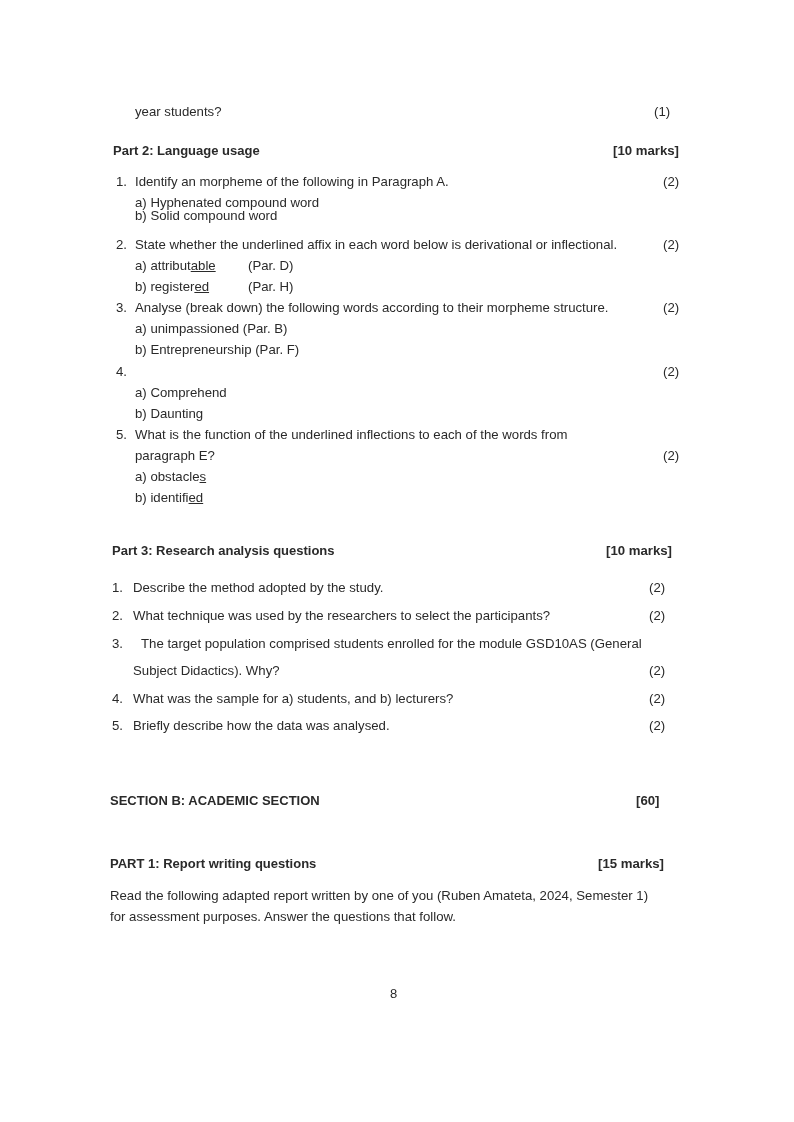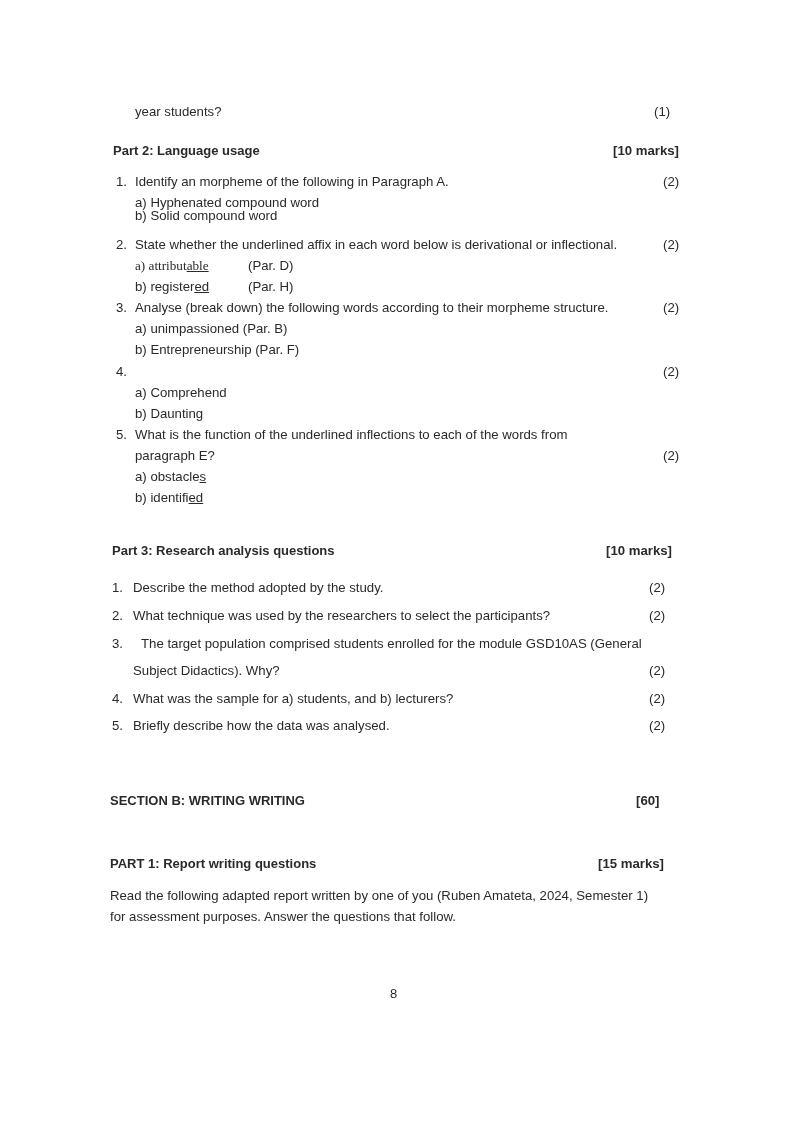--- a/index.html
+++ b/index.html
@@ -27,21 +27,21 @@
 
   <div class="line" style="left:116px; top:174px;">1.</div>
   <div class="line" style="left:135px; top:174px;">Identify an morpheme of the following in Paragraph A.</div>
   <div class="right" style="left:663px; top:174px;">(2)</div>
   <div class="line" style="left:135px; top:195px;">a)  Hyphenated compound word</div>
   <div class="line" style="left:135px; top:208px;text-align:right;">b)  Solid compound word</div>
 
   <div class="line" style="left:116px; top:237px;">2.</div>
   <div class="line" style="left:135px; top:237px;">State whether the underlined affix in each word below is derivational or inflectional.</div>
   <div class="right" style="left:663px; top:237px;">(2)</div>
-  <div class="line" style="left:135px; top:258px;font-family:Liberation Serif, serif;">
+  <div class="line" style="left:135px; top:258px;">
     <span>a)  attribut</span><span class="u">able</span>
   </div>
   <div class="line" style="left:248px; top:258px;">(Par. D)</div>
   <div class="line" style="left:135px; top:279px;">
     <span>b)   register</span><span class="u">ed</span>
   </div>
   <div class="line" style="left:248px; top:279px;">(Par. H)</div>
 
   <div class="line" style="left:116px; top:300px;">3.</div>
   <div class="line" style="left:135px; top:300px;">Analyse (break down) the following words according to their morpheme structure.</div>
@@ -82,21 +82,21 @@
   <div class="right" style="left:649px; top:663px;">(2)</div>
 
   <div class="line" style="left:112px; top:691px;">4.</div>
   <div class="line" style="left:133px; top:691px;">What was the sample for a) students, and b) lecturers?</div>
   <div class="right" style="left:649px; top:691px;">(2)</div>
 
   <div class="line" style="left:112px; top:718px;">5.</div>
   <div class="line" style="left:133px; top:718px;">Briefly describe how the data was analysed.</div>
   <div class="right" style="left:649px; top:718px;">(2)</div>
 
-  <div class="line bold" style="left:110px; top:793px;">SECTION B: WRITING WRITING</div>
+  <div class="line bold" style="left:110px; top:793px;">SECTION B: ACADEMIC SECTION</div>
   <div class="right bold" style="left:636px; top:793px;">[60]</div>
 
   <div class="line bold" style="left:110px; top:856px;">PART 1: Report writing questions</div>
   <div class="right bold" style="left:598px; top:856px;">[15 marks]</div>
 
   <div class="line" style="left:110px; top:888px;">Read the following adapted report written by one of you (Ruben Amateta, 2024, Semester 1)</div>
   <div class="line" style="left:110px; top:909px;">for assessment purposes. Answer the questions that follow.</div>
 
   <div class="pageno">8</div>
 </div>

